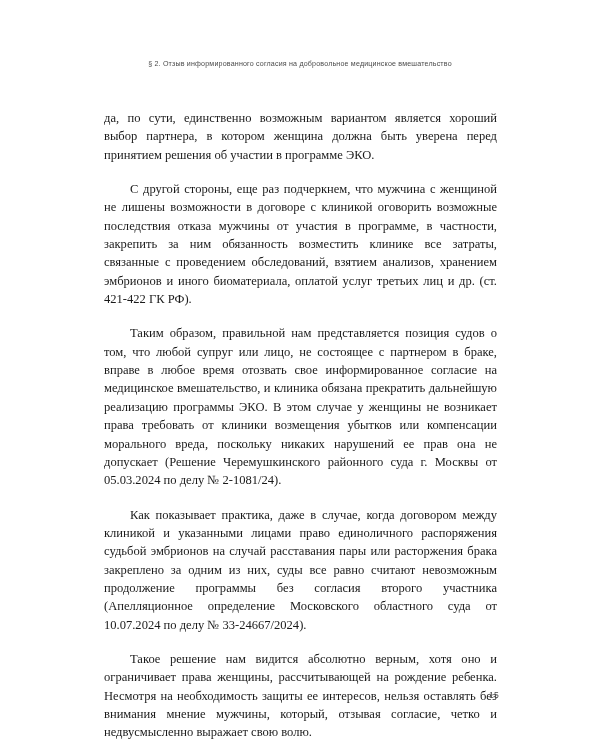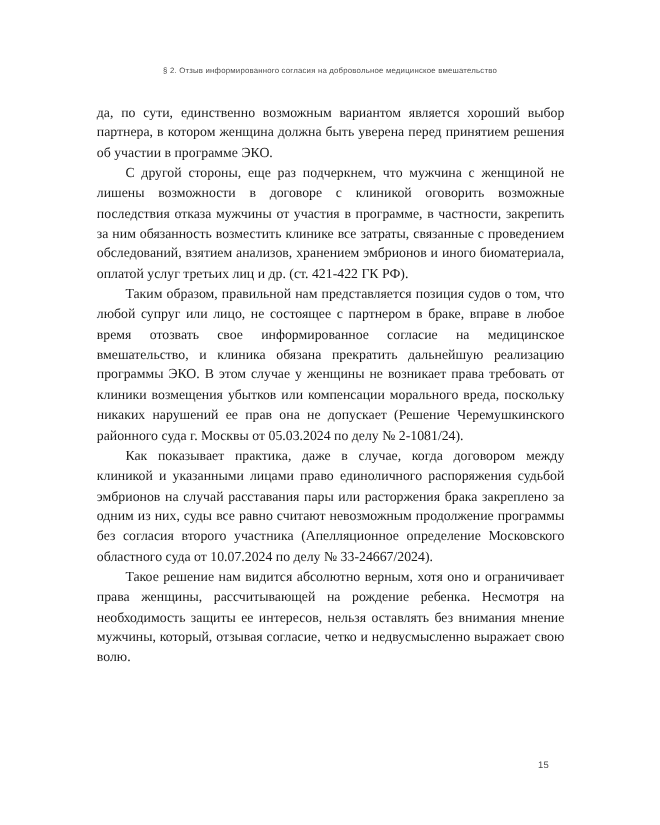--- a/index.html
+++ b/index.html
@@ -41,21 +41,21 @@
 
   
   .text-block {
     position: absolute;
     top: 93px;
     left: 88px;
     width: 425px;
   }
 
   p.para {
-    margin: 0;
+    margin: 16px;
     font-size: 12.55px;
     line-height: 18.35px;
     text-align: justify;
     text-justify: inter-word;
     text-indent: 26px;
     hyphens: manual;
     -webkit-hyphens: manual;
     word-spacing: 0px;
   }
 

